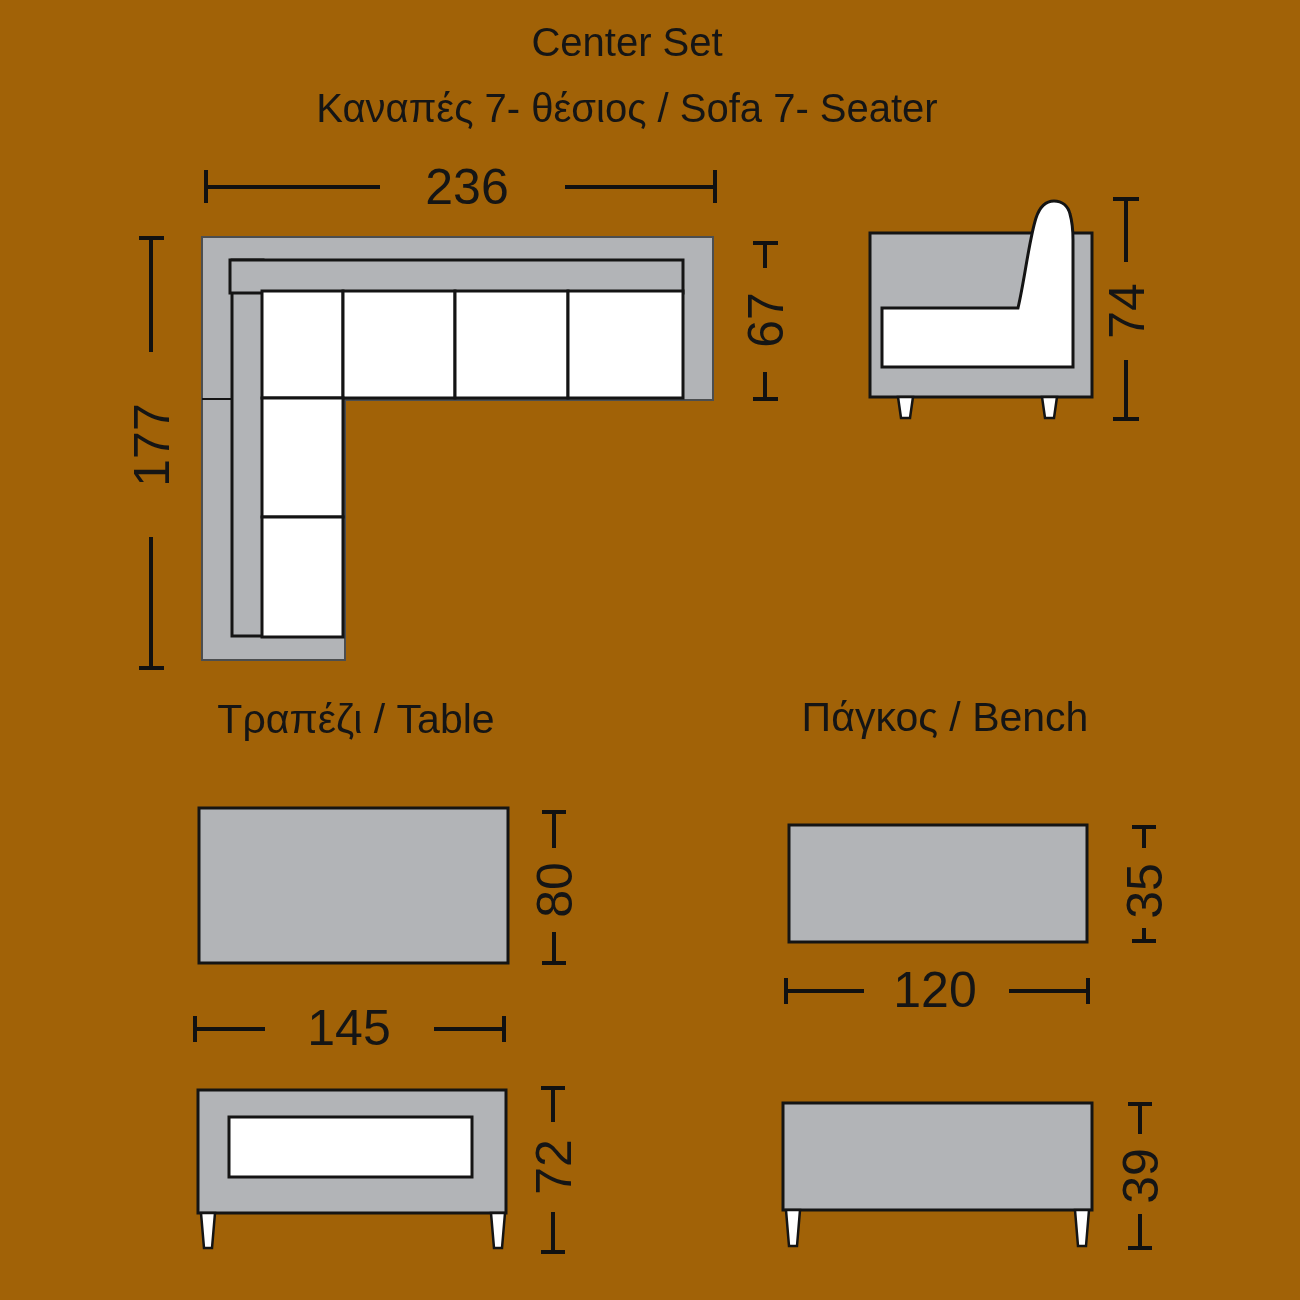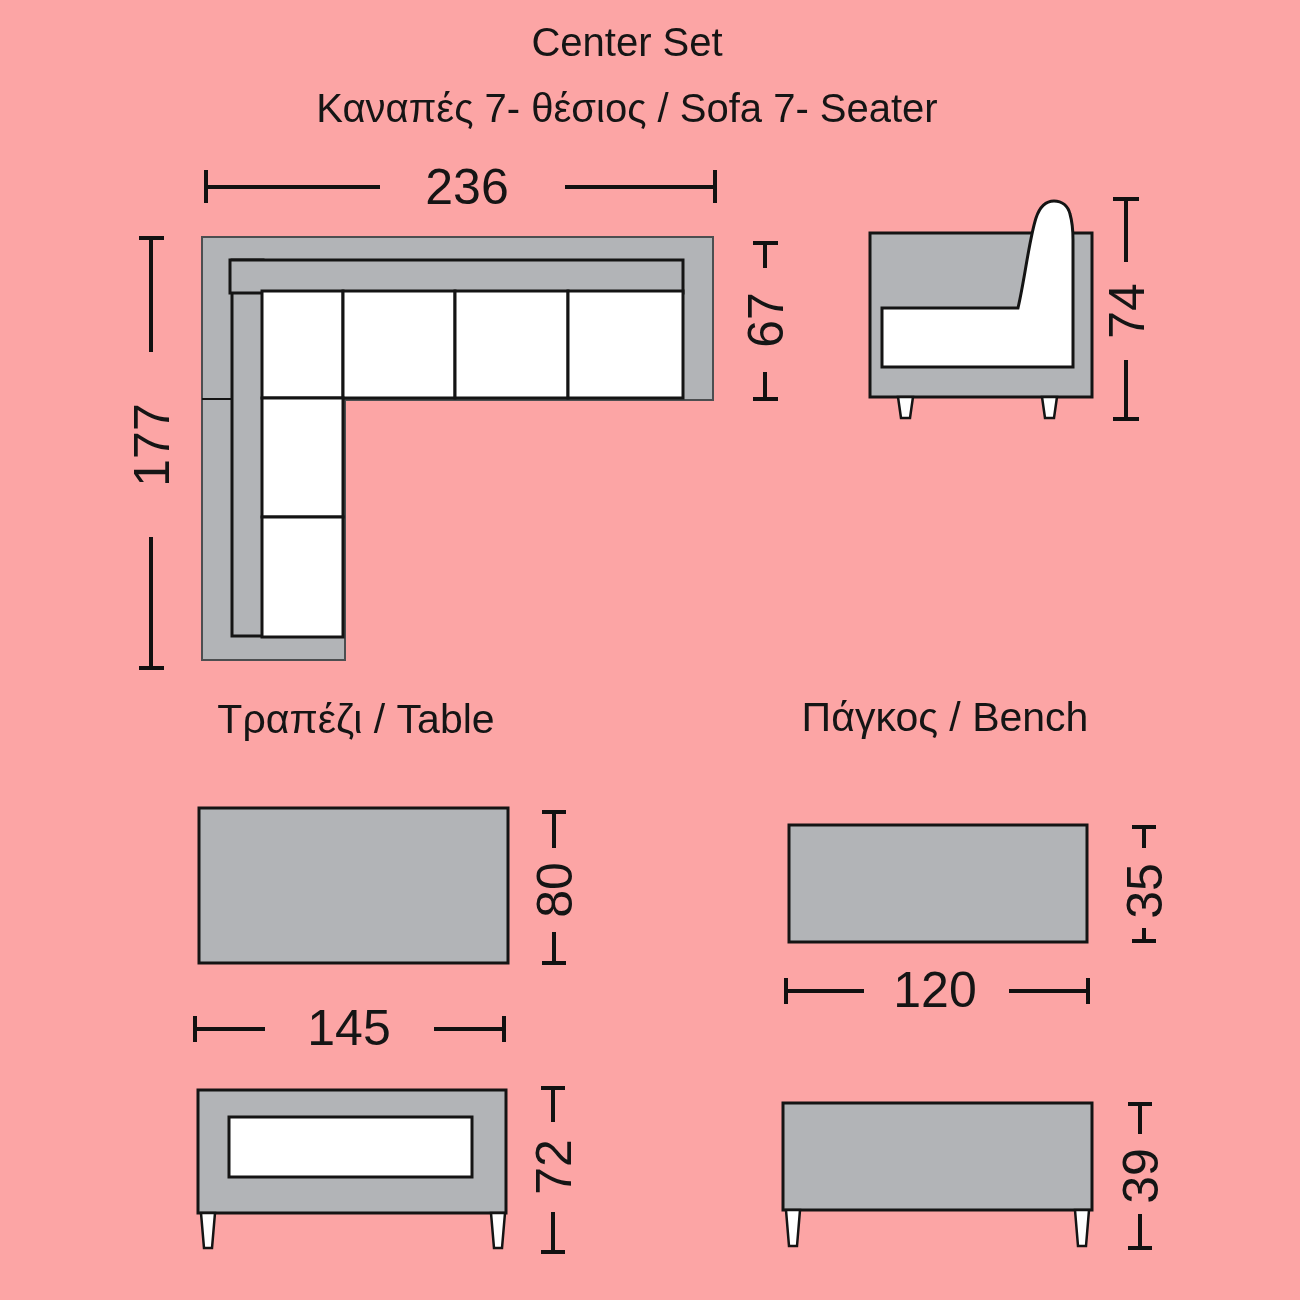--- a/index.html
+++ b/index.html
@@ -1,17 +1,17 @@
 <!DOCTYPE html>
 <html><head>
 <meta charset="utf-8">
 <style>
   html,body { margin:0; padding:0; background:#ffffff; }
   #stage {
-    position:relative; width:1300px; height:1300px; background:#fca5a5;
+    position:relative; width:1300px; height:1300px; background:#a16207;
     font-family:"Liberation Sans", sans-serif; overflow:hidden;
   }
   svg { position:absolute; left:0; top:0; }
   svg text {
     fill:#151515;
     font-family:"Liberation Sans", sans-serif;
   }
   .ttl  { font-size:40px; }
   .lbl  { font-size:41px; }
   .num  { font-size:50px; }

